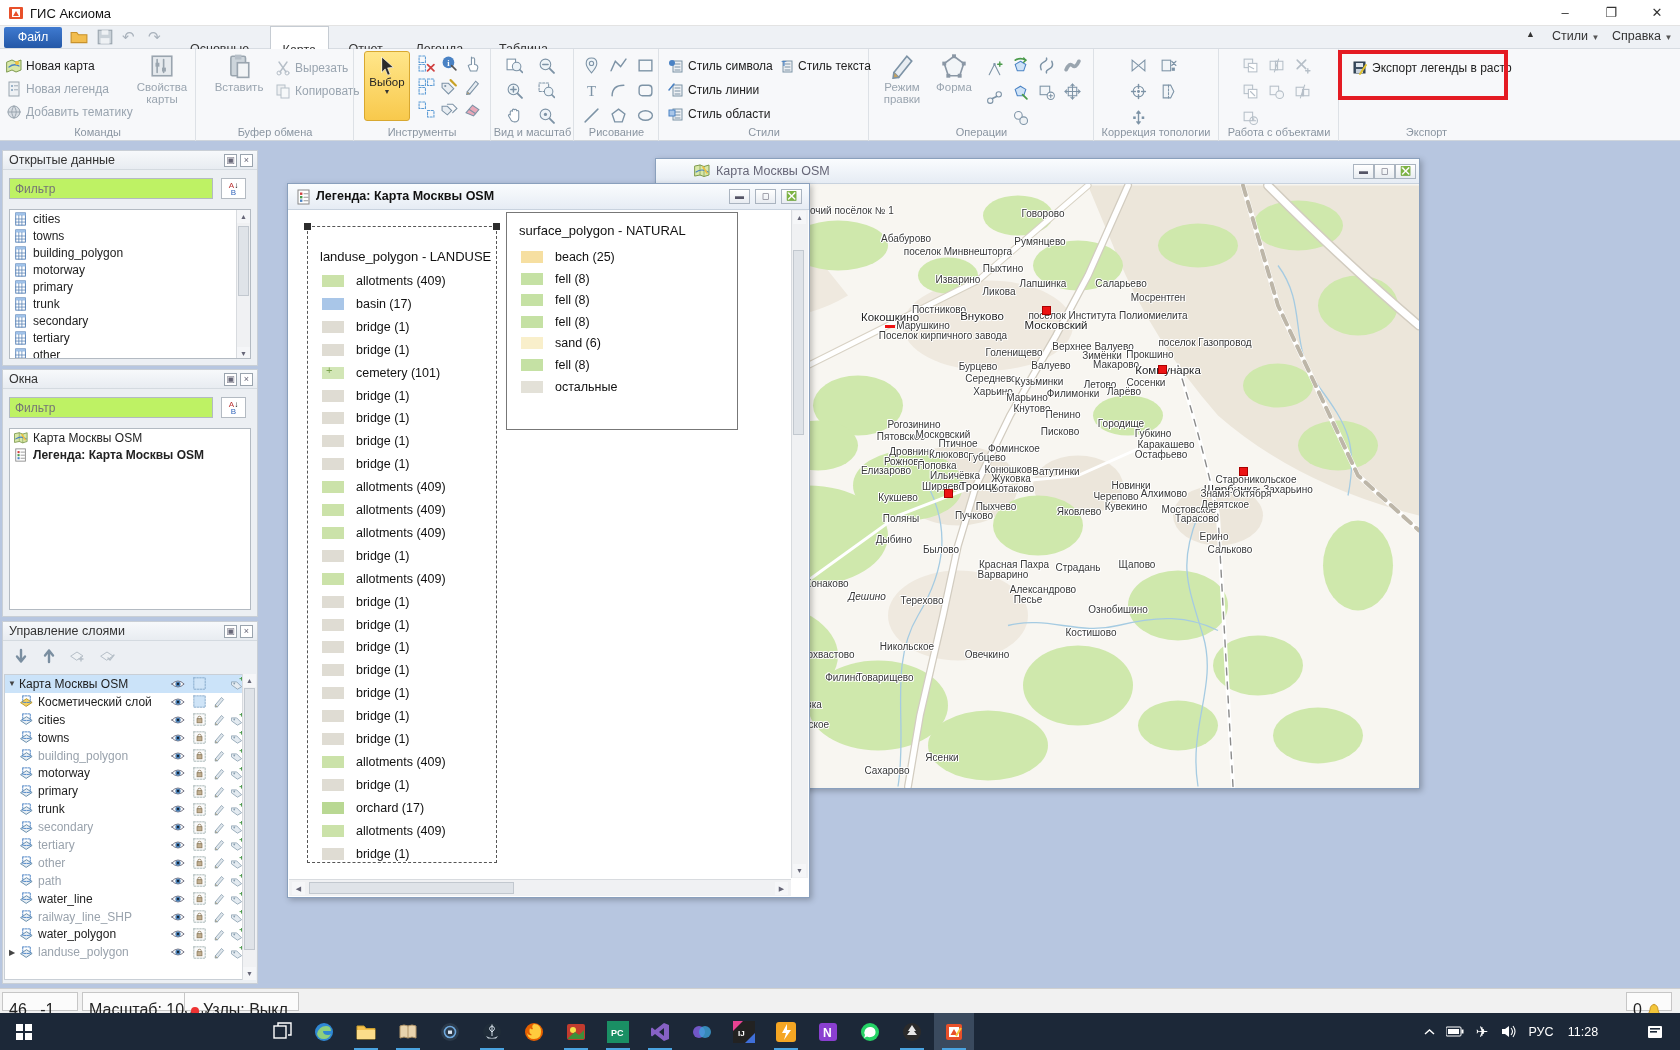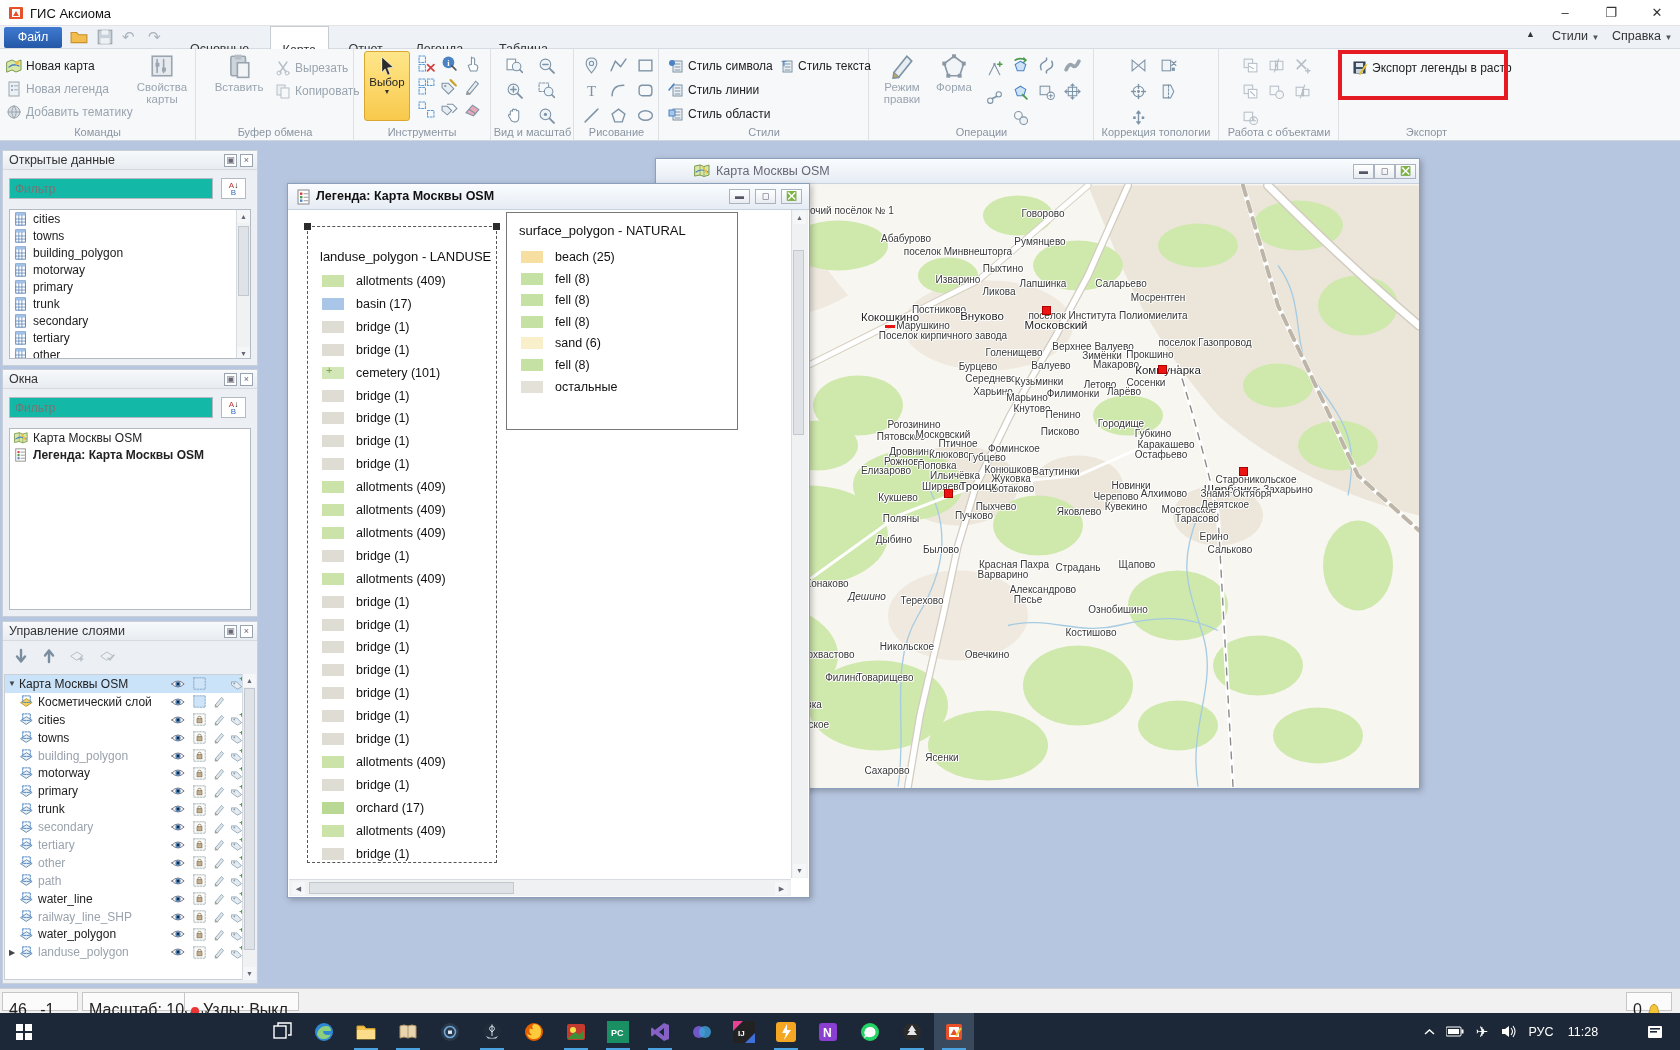--- a/index.html
+++ b/index.html
@@ -34,21 +34,21 @@
   #redbox{position:absolute;left:-2px;top:1px;width:170px;height:50px;border:4px solid #e41b23;pointer-events:none;}
   
   #main{position:absolute;left:0;top:141px;width:1680px;height:847px;background:#b7c6e0;}
   
   .panel{position:absolute;left:2px;width:256px;background:#eceff3;border:1px solid #c9cfd6;}
   .phead{height:19px;background:linear-gradient(#f7f9fb,#e8ecf1);border-bottom:1px solid #d4dae0;
     font-size:12.5px;color:#333;padding-left:6px;line-height:19px;position:relative;}
   .pbtn{position:absolute;top:3px;width:13px;height:13px;border:1px solid #9aa4ae;background:#fff;color:#667;
     font-size:9px;line-height:11px;text-align:center;}
   .filterrow{position:absolute;left:6px;height:24px;}
-  .filter{width:204px;height:21px;border:1px solid #b3bac2;background:#14b8a6;font-size:12px;padding:0 5px;color:#333;
+  .filter{width:204px;height:21px;border:1px solid #b3bac2;background:#bef264;font-size:12px;padding:0 5px;color:#333;
     font-family:"Liberation Sans",sans-serif;}
   .sortbtn{position:absolute;left:212px;top:0;width:25px;height:21px;border:1px solid #b3bac2;background:#fff;font-size:8px;line-height:7px;text-align:center;padding-top:3px;}
   .sortbtn .a{color:#b33;} .sortbtn .b{color:#36b;}
   .listbox{position:absolute;left:6px;background:#fff;border:1px solid #b3bac2;overflow:hidden;}
   .lrow{height:17px;display:flex;align-items:center;gap:5px;padding-left:4px;font-size:12px;color:#222;white-space:nowrap;}
   .lrow.bold{font-weight:bold;}
   .sbar{position:absolute;top:0;right:0;width:14px;bottom:0;background:#f0f1f3;border-left:1px solid #d8dbdf;}
   .sb-a{position:absolute;left:0;width:13px;height:13px;background:#f5f6f8;color:#667;font-size:7px;text-align:center;line-height:13px;}
   .sb-t{position:absolute;left:1px;width:11px;background:#dfe3e8;border:1px solid #c2c8cf;}
   

